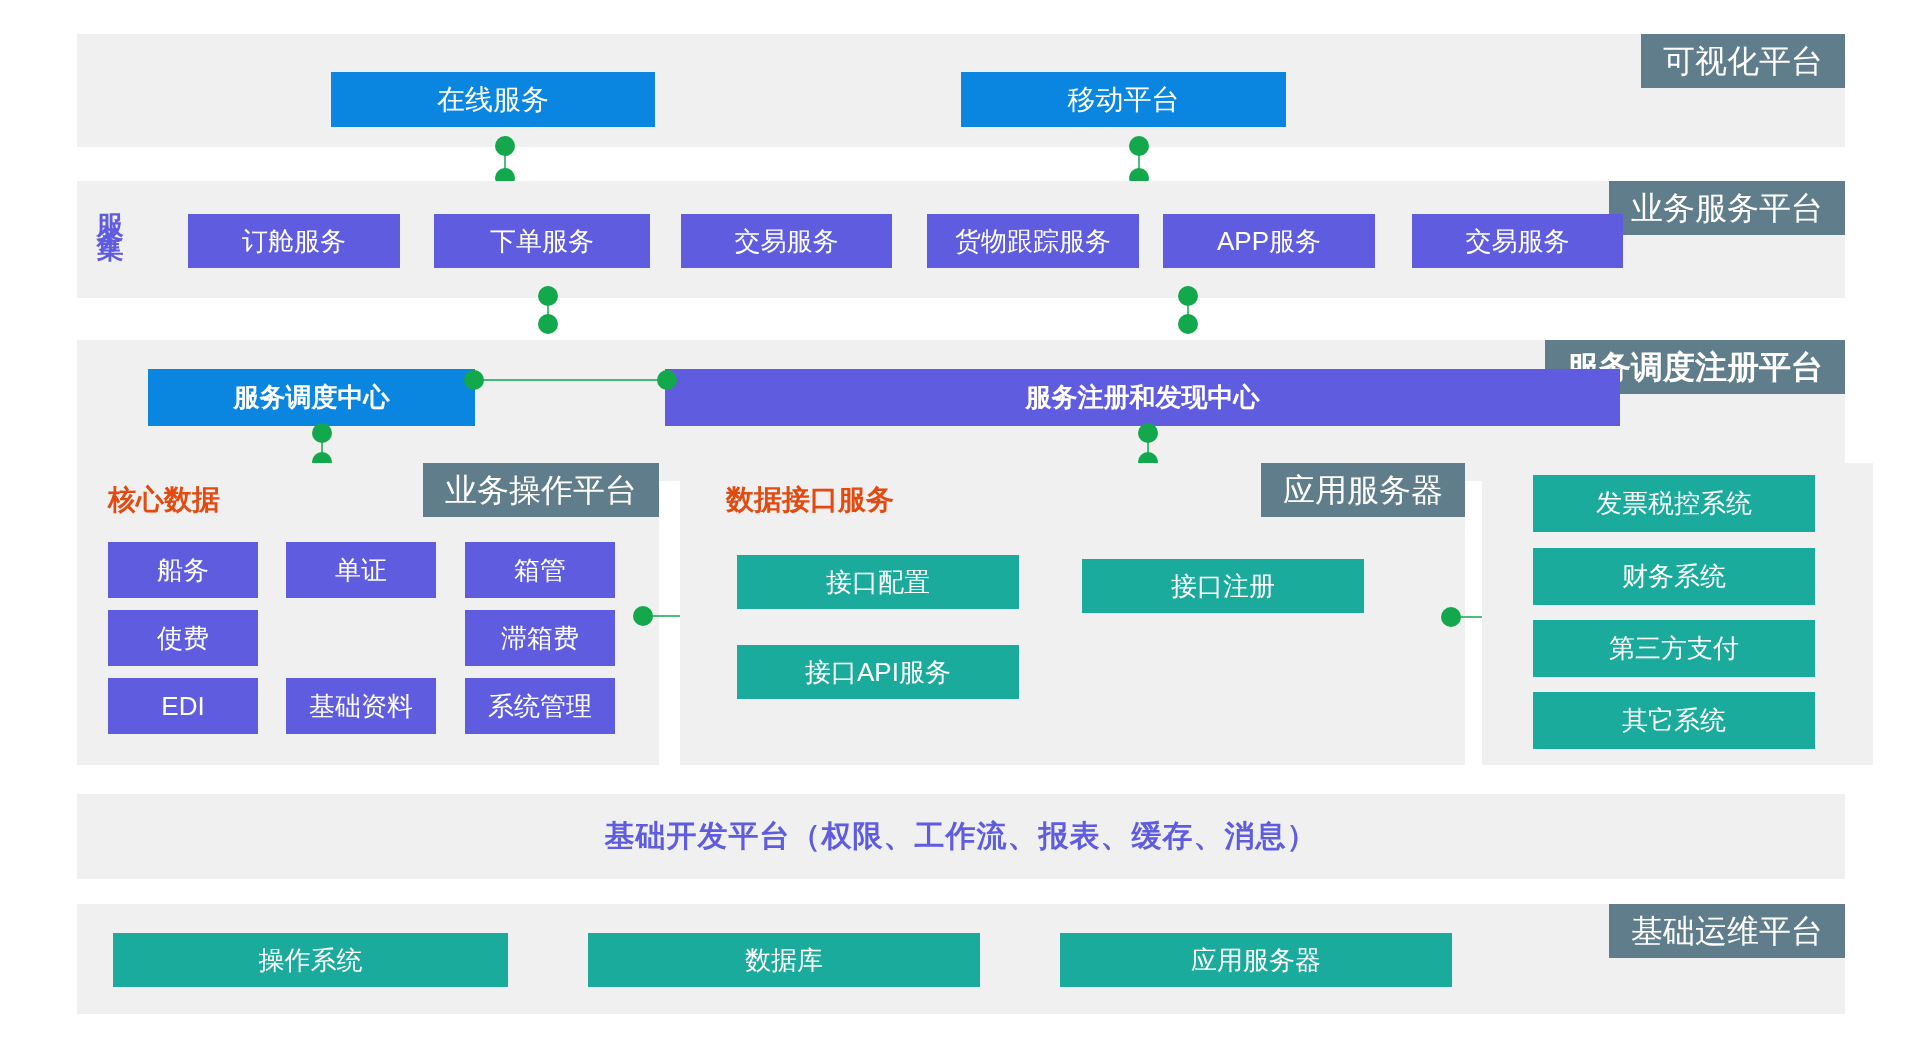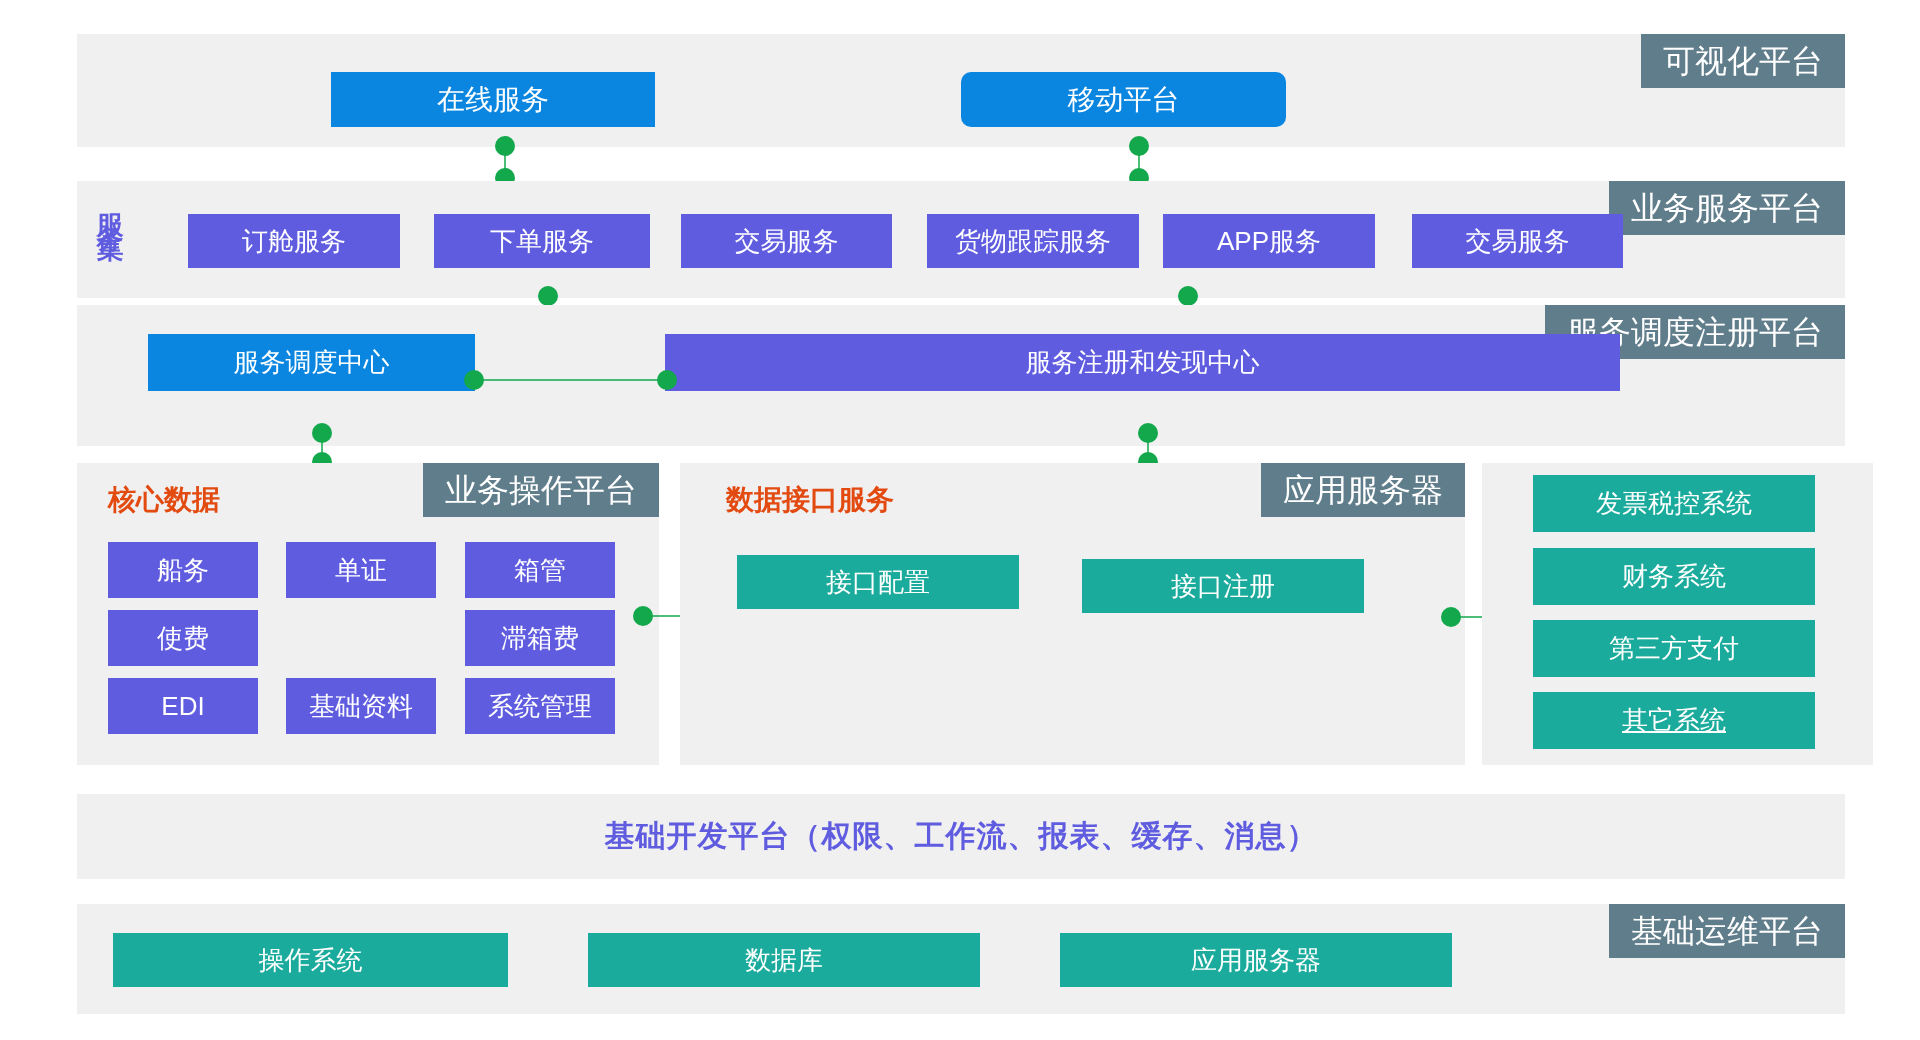--- a/index.html
+++ b/index.html
@@ -23,21 +23,21 @@
              color:var(--purple);font-size:30px;font-weight:bold;letter-spacing:1px;}
 </style>
 </head>
 <body>
 
 <div id="page">
 
   <div class="band" style="top:34px;height:113px;">
     <div class="badge">可视化平台</div>
     <div class="node blue big" style="left:254px;top:38px;width:324px;height:55px;">在线服务</div>
-    <div class="node blue big" style="left:884px;top:38px;width:325px;height:55px;border-radius:10px;">移动平台</div>
+    <div class="node blue big" style="left:884px;top:38px;width:325px;height:55px;">移动平台</div>
   </div>
 
   <div class="cline" style="left:504px;top:146px;width:2px;height:32px;"></div>
   <div class="dot" style="left:495px;top:136px;"></div>
   <div class="dot" style="left:495px;top:168px;"></div>
   <div class="cline" style="left:1138px;top:146px;width:2px;height:32px;"></div>
   <div class="dot" style="left:1129px;top:136px;"></div>
   <div class="dot" style="left:1129px;top:168px;"></div>
 
   <div class="band" style="top:181px;height:117px;">
@@ -51,21 +51,21 @@
     <div class="node purple" style="left:1335px;top:33px;width:211px;height:54px;">交易服务</div>
   </div>
 
   <div class="cline" style="left:547px;top:296px;width:2px;height:28px;"></div>
   <div class="dot" style="left:538px;top:286px;"></div>
   <div class="dot" style="left:538px;top:314px;"></div>
   <div class="cline" style="left:1187px;top:296px;width:2px;height:28px;"></div>
   <div class="dot" style="left:1178px;top:286px;"></div>
   <div class="dot" style="left:1178px;top:314px;"></div>
 
-  <div class="band" style="top:305px;height:141px;">
+  <div class="band" style="top:340px;height:141px;font-weight:bold;">
     <div class="badge">服务调度注册平台</div>
     <div class="node blue" style="left:71px;top:29px;width:327px;height:57px;">服务调度中心</div>
     <div class="node purple" style="left:588px;top:29px;width:955px;height:57px;">服务注册和发现中心</div>
   </div>
   <div class="cline" style="left:474px;top:379px;width:193px;height:2px;"></div>
   <div class="dot" style="left:464px;top:370px;"></div>
   <div class="dot" style="left:657px;top:370px;"></div>
 
   <div class="cline" style="left:321px;top:433px;width:2px;height:29px;"></div>
   <div class="dot" style="left:312px;top:423px;"></div>
@@ -89,31 +89,32 @@
 
   <div class="cline" style="left:643px;top:615px;width:49px;height:2px;"></div>
   <div class="dot" style="left:633px;top:606px;"></div>
   <div class="dot" style="left:682px;top:606px;"></div>
 
   <div class="panel" style="left:680px;top:463px;width:785px;height:302px;">
     <div class="badge">应用服务器</div>
     <div class="panel-title" style="left:46px;top:18px;">数据接口服务</div>
     <div class="node teal" style="left:57px;top:92px;width:282px;height:54px;">接口配置</div>
     <div class="node teal" style="left:402px;top:96px;width:282px;height:54px;">接口注册</div>
+    <div class="node teal" style="left:57px;top:182px;width:282px;height:54px;">接口API服务</div>
   </div>
 
   <div class="cline" style="left:1451px;top:616px;width:47px;height:2px;"></div>
   <div class="dot" style="left:1441px;top:607px;"></div>
   <div class="dot" style="left:1488px;top:607px;"></div>
 
   <div class="panel" style="left:1482px;top:463px;width:363px;height:302px;padding-left:28px;">
     <div class="node teal" style="left:51px;top:12px;width:282px;height:57px;">发票税控系统</div>
     <div class="node teal" style="left:51px;top:85px;width:282px;height:57px;">财务系统</div>
     <div class="node teal" style="left:51px;top:157px;width:282px;height:57px;">第三方支付</div>
-    <div class="node teal" style="left:51px;top:229px;width:282px;height:57px;text-decoration:underline;">其它系统</div>
+    <div class="node teal" style="left:51px;top:229px;width:282px;height:57px;">其它系统</div>
   </div>
 
   <div class="band" style="top:794px;height:85px;">
     <div class="dev-title">基础开发平台（权限、工作流、报表、缓存、消息）</div>
   </div>
 
   <div class="band" style="top:904px;height:110px;">
     <div class="badge">基础运维平台</div>
     <div class="node teal" style="left:36px;top:29px;width:395px;height:54px;">操作系统</div>
     <div class="node teal" style="left:511px;top:29px;width:392px;height:54px;">数据库</div>

